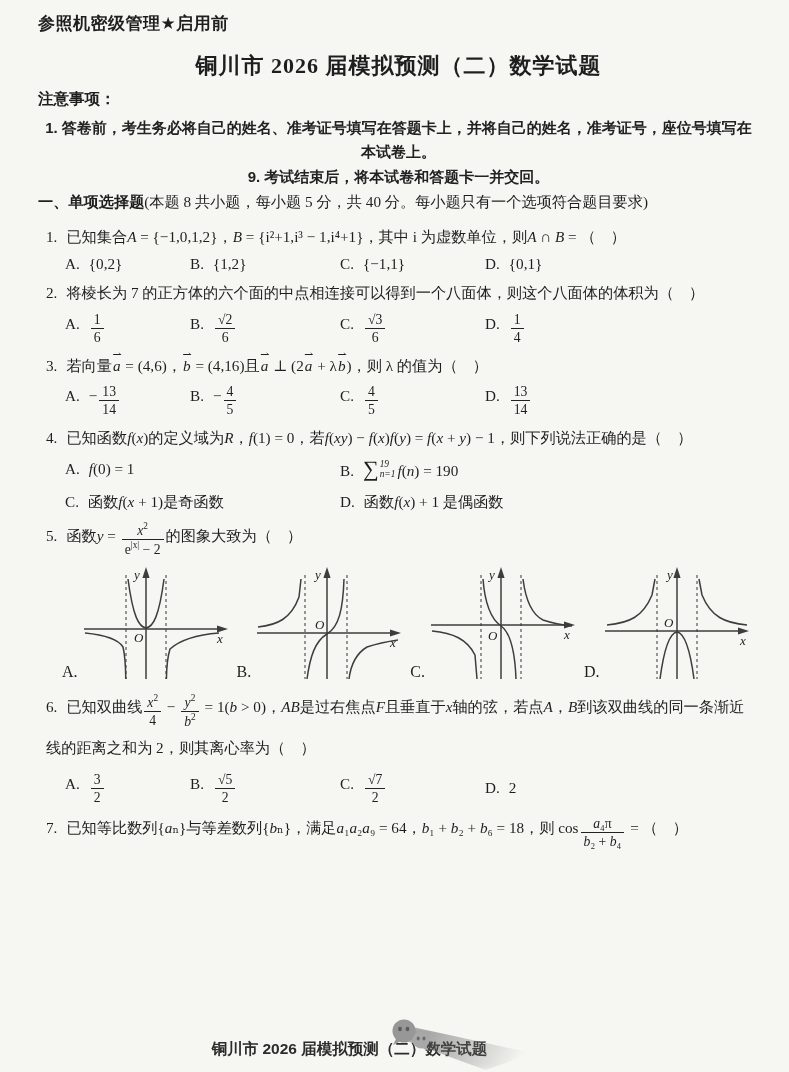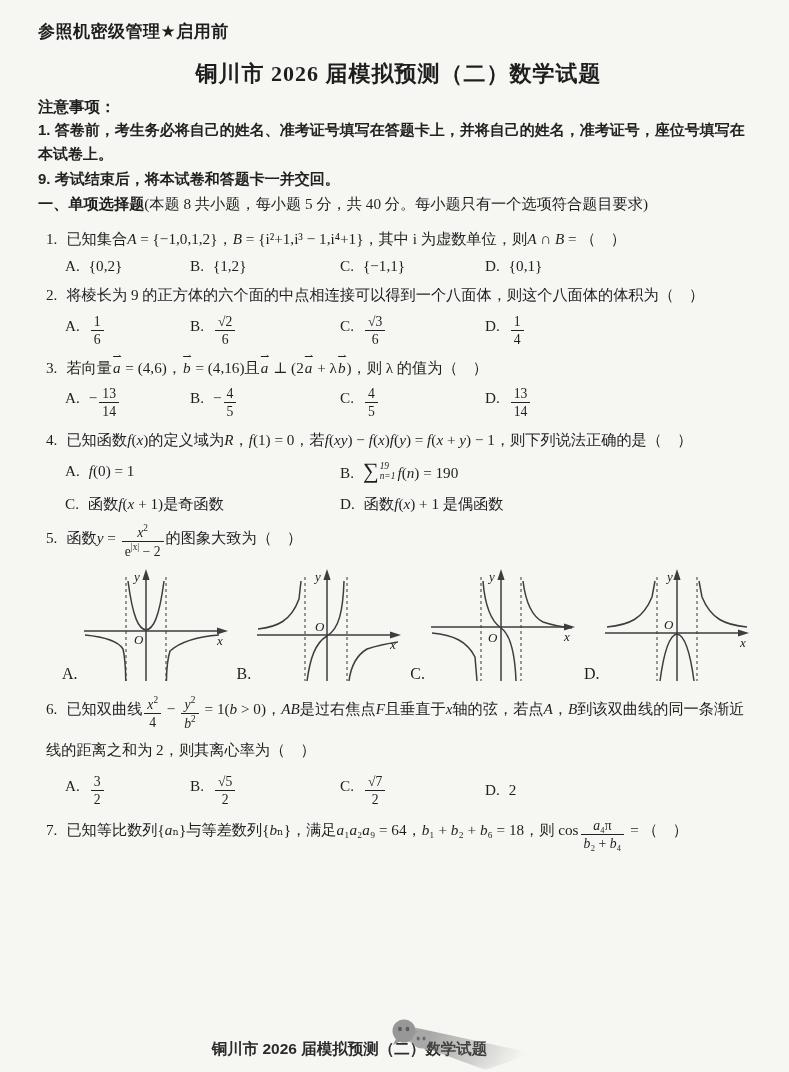--- a/index.html
+++ b/index.html
@@ -1,36 +1,36 @@
 <!DOCTYPE html>
 <html><head>
 <meta charset="utf-8">
 <style>
   html,body{margin:0;padding:0;background:#e8e8e6;}
   .page{
     position:relative;width:789px;height:1072px;background:#f6f6f3;
     font-family:"Liberation Serif","DejaVu Serif",serif;color:#1e1e1e;
     overflow:hidden;box-sizing:border-box;
   }
-  .content{padding:20px 30px 0 38px;}
+  .content{padding:12px 30px 0 38px;}
   .classification{
     font-family:"Liberation Sans","DejaVu Sans",sans-serif;
     font-weight:700;font-size:17px;letter-spacing:.5px;
   }
   .title{
     text-align:center;font-weight:700;font-size:22px;margin:16px 0 8px;
     letter-spacing:1px;
   }
   .notice-head{
     font-family:"Liberation Sans","DejaVu Sans",sans-serif;
-    font-weight:700;font-size:15.5px;margin:6px 0 0;
+    font-weight:700;font-size:15.5px;margin:6px 0 6px;
   }
   .notice p{
     font-family:"Liberation Sans","DejaVu Sans",sans-serif;
-    font-weight:600;font-size:15px;line-height:1.62;margin:0;color:#222;
+    font-weight:600;font-size:15px;line-height:1.62;margin:0;color:#222;text-align:center;
   }
   .section1{
     text-align:center;font-size:20px;margin:10px 0 6px;letter-spacing:1px;
   }
   .part1{font-size:15.2px;margin:2px 0 10px;line-height:1.5;}
   .part1 .lbl{font-family:"Liberation Sans","DejaVu Sans",sans-serif;font-weight:700;}
   .q{margin:0 0 5px 0;}
   .qstem{font-size:15.2px;line-height:1.75;margin-left:8px;}
   .q6 .qstem{line-height:2.5;}
   .q7{margin-top:10px;}
@@ -103,21 +103,21 @@
       <div class="qstem"><span class="optlabel">1.</span><span>已知集合<span class="it">A</span> = {−1,0,1,2}，<span class="it">B</span> = {i²+1,i³ − 1,i⁴+1}，其中 i 为虚数单位，则<span class="it">A</span> ∩ <span class="it">B</span> = （　）</span></div>
       <div class="opts">
         <span><span class="optlabel">A.</span><span>{0,2}</span></span>
         <span><span class="optlabel">B.</span><span>{1,2}</span></span>
         <span><span class="optlabel">C.</span><span>{−1,1}</span></span>
         <span><span class="optlabel">D.</span><span>{0,1}</span></span>
       </div>
     </div>
 
     <div class="q">
-      <div class="qstem"><span class="optlabel">2.</span><span>将棱长为 9 的正方体的六个面的中点相连接可以得到一个八面体，则这个八面体的体积为（　）</span></div>
+      <div class="qstem"><span class="optlabel">2.</span><span>将棱长为 7 的正方体的六个面的中点相连接可以得到一个八面体，则这个八面体的体积为（　）</span></div>
       <div class="opts">
         <span><span class="optlabel">A.</span><span><span class="frac"><span class="fn">1</span><span class="fd">6</span></span></span></span>
         <span><span class="optlabel">B.</span><span><span class="frac"><span class="fn">√2</span><span class="fd">6</span></span></span></span>
         <span><span class="optlabel">C.</span><span><span class="frac"><span class="fn">√3</span><span class="fd">6</span></span></span></span>
         <span><span class="optlabel">D.</span><span><span class="frac"><span class="fn">1</span><span class="fd">4</span></span></span></span>
       </div>
     </div>
 
     <div class="q">
       <div class="qstem"><span class="optlabel">3.</span><span>若向量<span class="vec">a</span> = (4,6)，<span class="vec">b</span> = (4,16)且<span class="vec">a</span> ⊥ (2<span class="vec">a</span> + λ<span class="vec">b</span>)，则 λ 的值为（　）</span></div>

